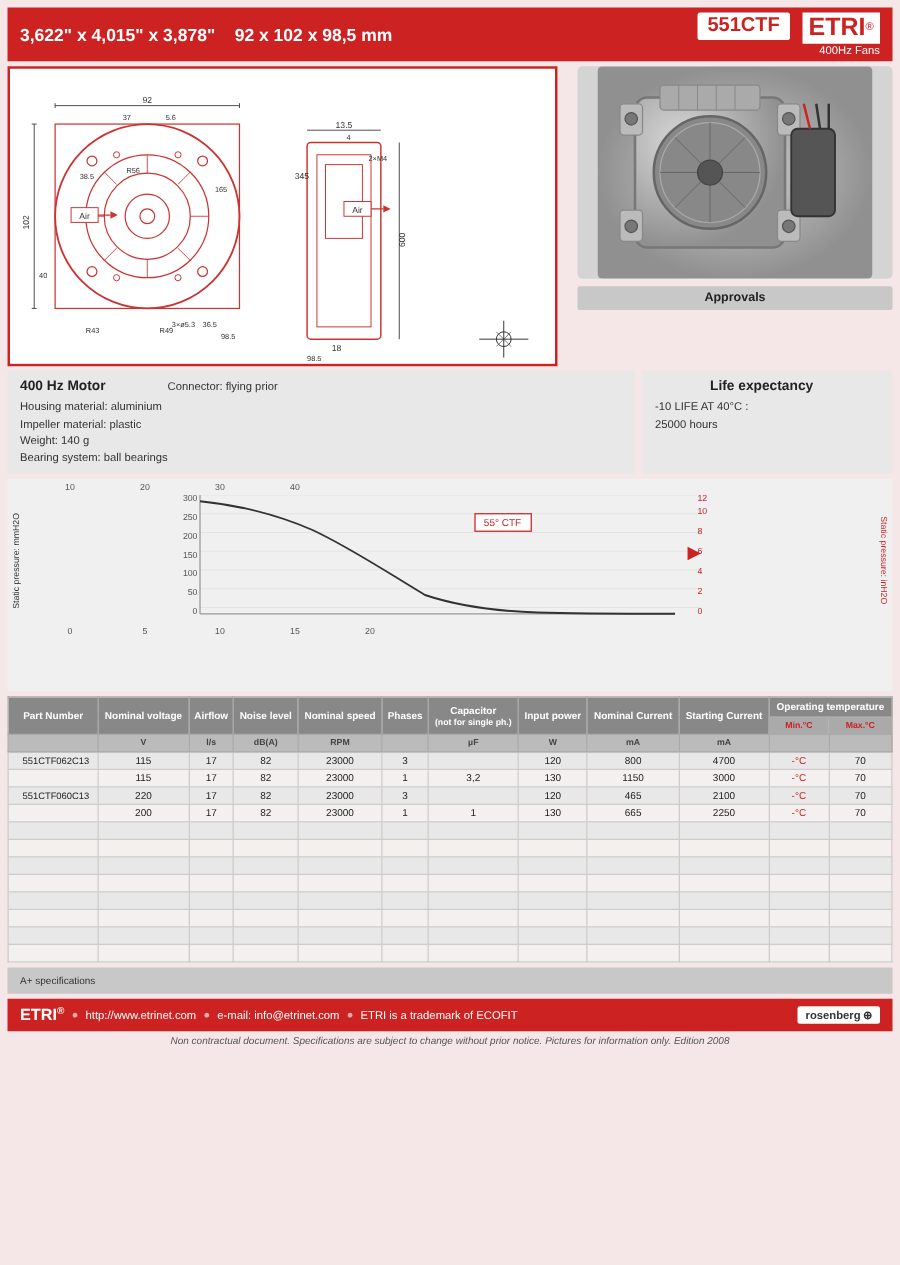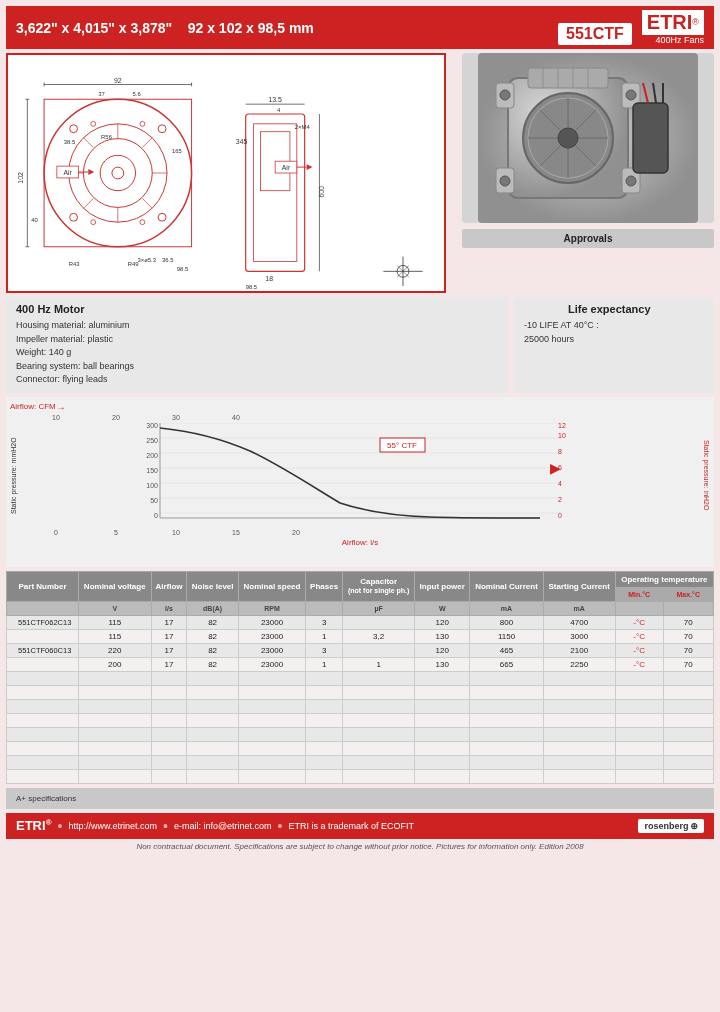--- a/index.html
+++ b/index.html
@@ -22,21 +22,21 @@
       padding: 4px 10px;
       margin: 6px 6px 0 6px;
     }
     .header-dims {
       color: white;
       font-size: 14px;
       font-weight: bold;
     }
     .header-right {
       display: flex;
-      align-items: flex-end;
+      align-items: flex-start;
       gap: 10px;
     }
     .model-badge {
       background: white;
       color: #cc2222;
       font-size: 16px;
       font-weight: bold;
       padding: 2px 8px;
       border-radius: 2px;
     }
@@ -460,45 +460,41 @@
     </div>
 
     <div class="approvals-box">
       <span>Approvals</span>
     </div>
   </div>
 </div>
 
 <div class="info-row">
   <div class="motor-box">
-    <div style="display:flex; flex-direction:column;">
+    <div style="display:flex; ">
       <div>
         <div class="title">400 Hz Motor</div>
         <div class="detail">Housing material: aluminium</div>
         <div class="detail">Impeller material: plastic</div>
         <div class="detail">Weight: 140 g</div>
         <div class="detail">Bearing system: ball bearings</div>
       </div>
       <div style="padding-right:10px;">
-        <div class="detail">Connector: flying leads</div>
+        <div class="detail">Connector: flying prior</div>
       </div>
     </div>
   </div>
   <div class="life-box">
     <div class="title">Life expectancy</div>
     <div class="detail">-10 LIFE AT 40°C :</div>
     <div class="detail">25000 hours</div>
   </div>
 </div>
 
 <div class="chart-section">
-  <div class="chart-title-row">
-    <span>Airflow: CFM</span>
-    <span class="chart-arrow">→</span>
-  </div>
 
   <div style="display:flex; margin-left:16px; font-size:7px; color:#555; margin-bottom:2px;">
     <span style="width:60px; text-align:center;">10</span>
     <span style="width:60px; text-align:center;">20</span>
     <span style="width:60px; text-align:center;">30</span>
     <span style="width:60px; text-align:center;">40</span>
   </div>
 
   <div style="display:flex; height:105px;">
 
@@ -546,21 +542,20 @@
     <div style="writing-mode:vertical-rl; font-size:7px; color:#cc2222; width:14px; text-align:center;">Static pressure: inH2O</div>
   </div>
 
   <div style="display:flex; margin-left:16px; font-size:7px; color:#555; margin-top:1px;">
     <span style="width:60px; text-align:center;">0</span>
     <span style="width:60px; text-align:center;">5</span>
     <span style="width:60px; text-align:center;">10</span>
     <span style="width:60px; text-align:center;">15</span>
     <span style="width:60px; text-align:center;">20</span>
   </div>
-  <div class="chart-bottom-label">Airflow: l/s</div>
 </div>
 
 <div class="table-section">
   <table>
     <thead>
       <tr>
         <th rowspan="2">Part Number</th>
         <th rowspan="2">Nominal voltage</th>
         <th rowspan="2">Airflow</th>
         <th rowspan="2">Noise level</th>

